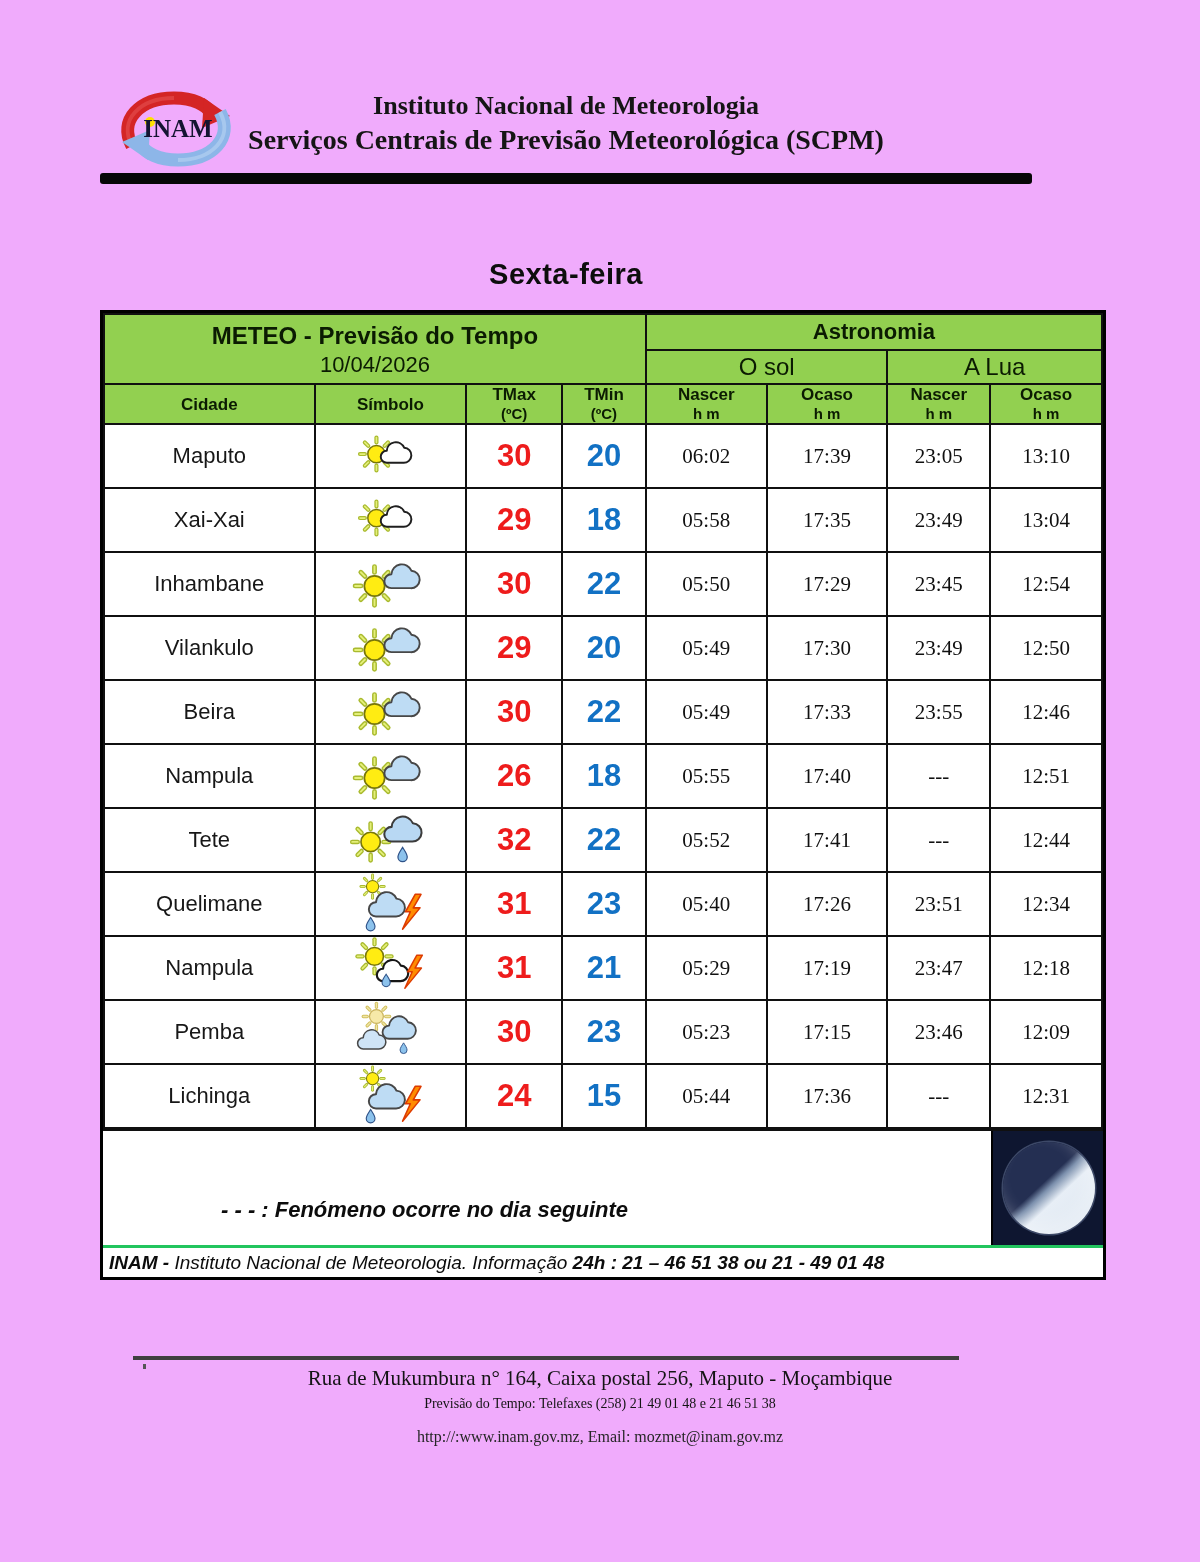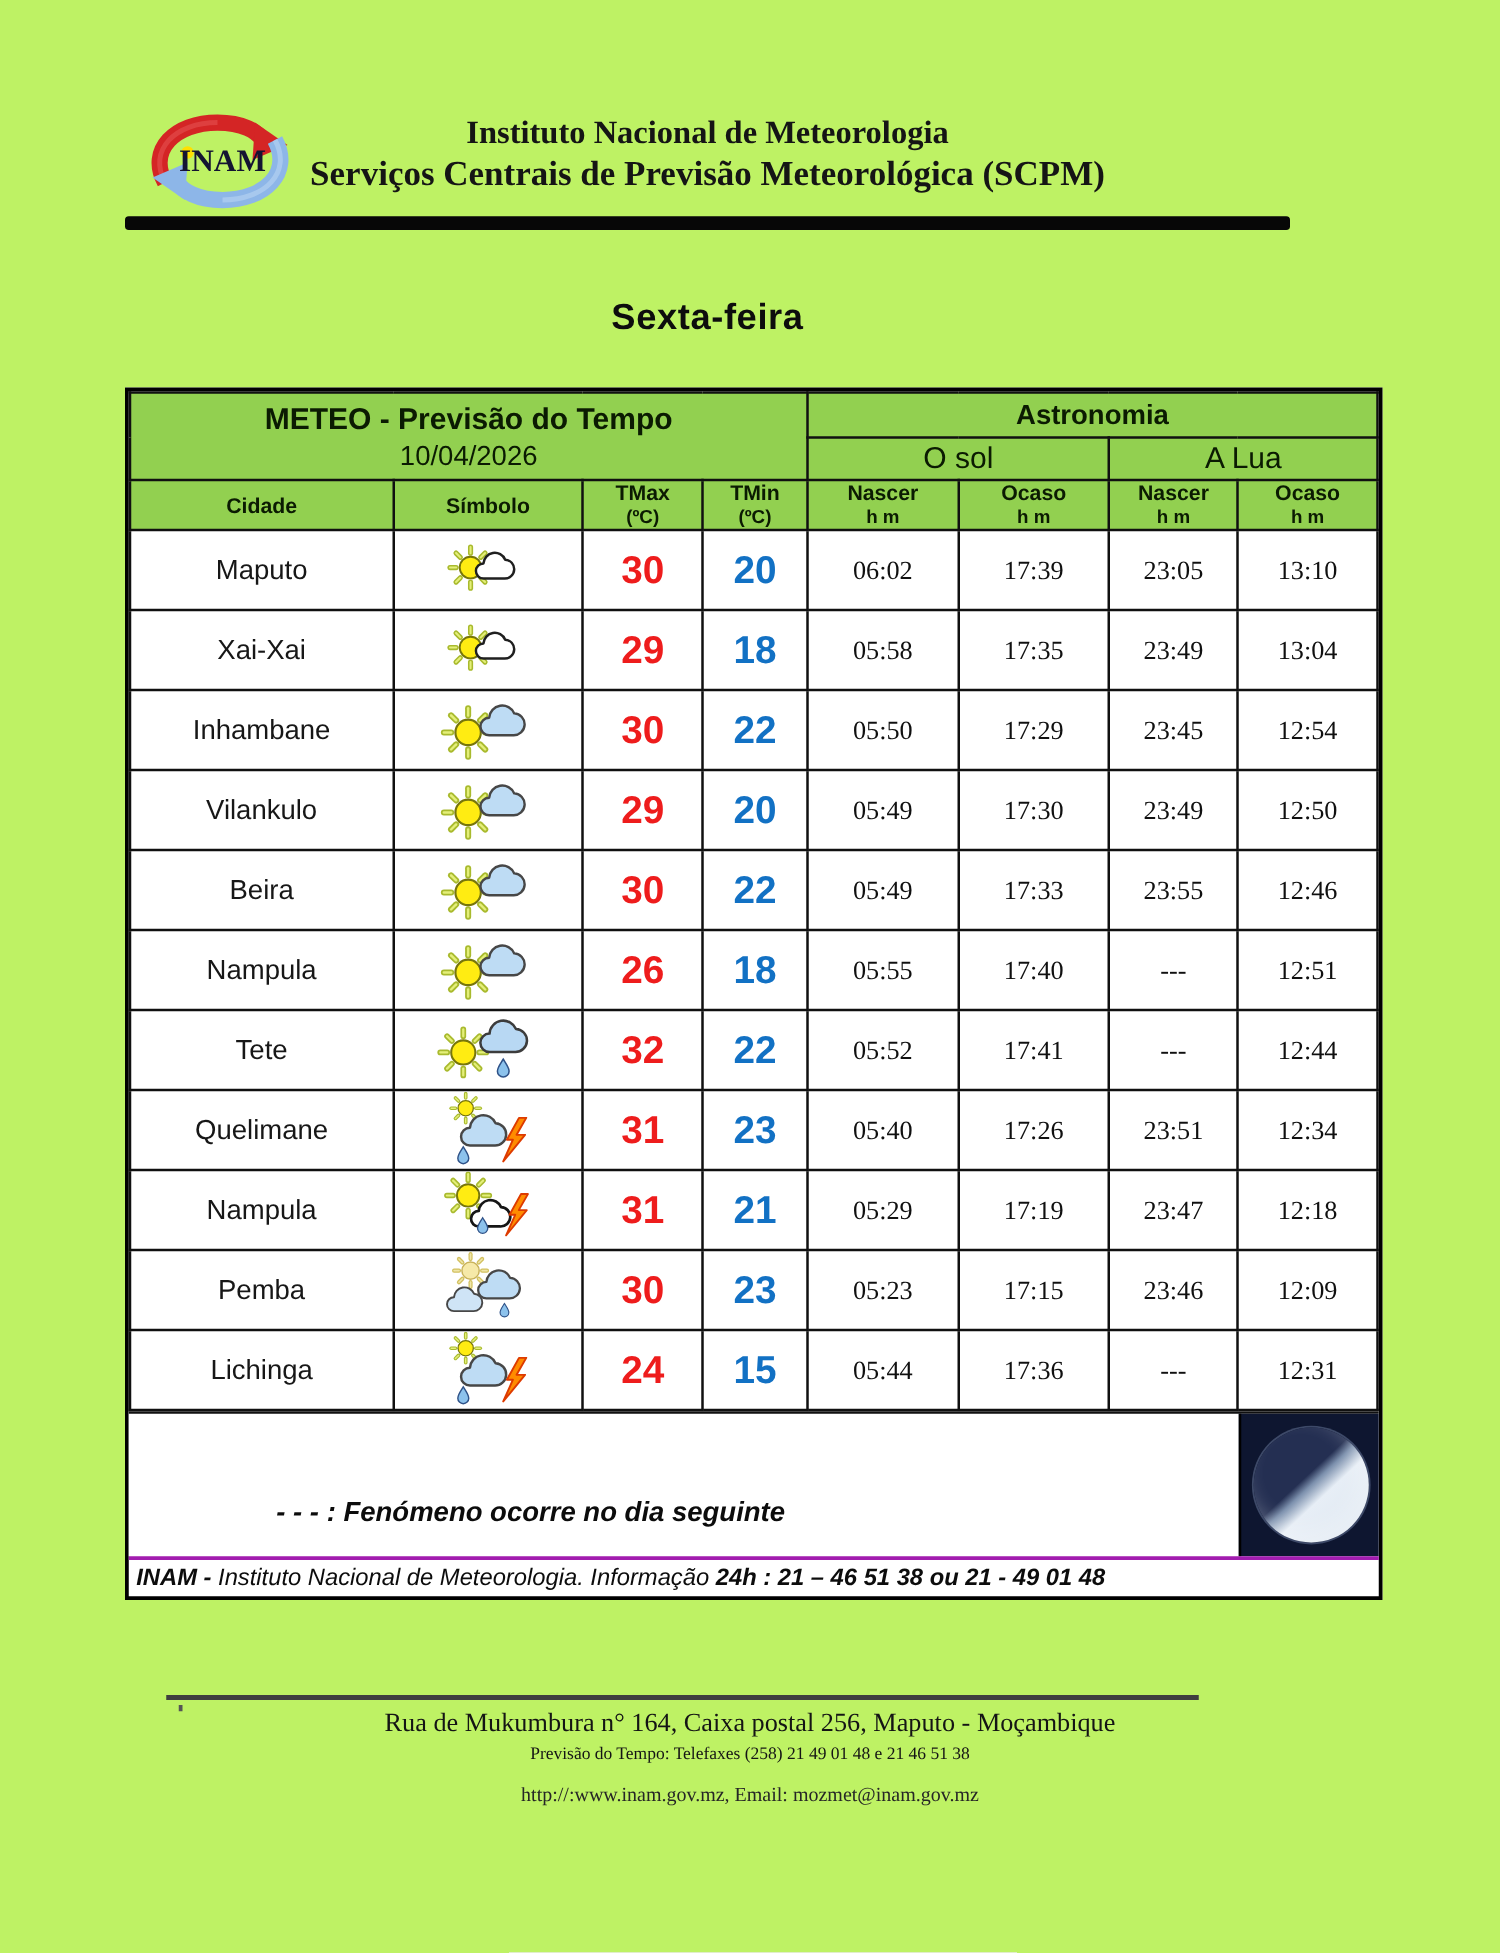--- a/index.html
+++ b/index.html
@@ -1,32 +1,32 @@
 <!DOCTYPE html>
 <html><head>
 <meta charset="utf-8">
 <style>
   * { margin:0; padding:0; box-sizing:border-box; }
   html,body { background:#e8e8e8; }
   .page {
     position:relative; width:1200px; height:1562px; margin:0 auto;
-    background:#bef264; font-family:"Liberation Sans", sans-serif; color:#111;
+    background:#f0abfc; font-family:"Liberation Sans", sans-serif; color:#111;
     overflow:hidden;
   }
 
   
   .org-header { position:absolute; left:100px; top:90px; width:932px; text-align:center;
     font-family:"Liberation Serif", serif; font-weight:bold; color:#151515; }
   .org-line1 { font-size:26px; line-height:32px; }
   .org-line2 { font-size:28px; line-height:36px; }
   .logo { position:absolute; left:112px; top:86px; width:128px; height:86px; }
   .top-rule { position:absolute; left:100px; top:173px; width:932px; height:11px;
     background:#070707; border-radius:3px; }
 
-  .day-title { position:absolute; left:100px; top:238px; width:932px; text-align:center;
+  .day-title { position:absolute; left:100px; top:258px; width:932px; text-align:center;
     font-size:29px; font-weight:bold; letter-spacing:0.5px; color:#0d0d0d; }
 
   
   .meteo-wrap { position:absolute; left:100px; top:310px; width:1006px;
     border:3px solid #000; background:#fff; }
   table.meteo { width:100%; border-collapse:collapse; table-layout:fixed; }
   table.meteo th, table.meteo td { border:2px solid #101010; }
   thead th { background:var(--green); color:#0b1b02; text-align:center; vertical-align:middle; }
   .h-meteo-title { font-size:24px; font-weight:bold; line-height:30px; }
   .h-meteo-date  { font-size:22px; font-weight:normal; line-height:27px; }
@@ -48,21 +48,21 @@
     font-style:italic; color:#0c0c0c; }
   .note2 { position:absolute; left:118px; top:66px; font-size:22px; font-weight:bold;
     font-style:italic; color:#0c0c0c; }
   .moon-box { position:absolute; right:0; top:0; width:112px; height:100%;
     background:#0e1630; border-left:2px solid #000; }
   .moon-disc { position:absolute; left:10px; top:11px; width:92px; height:92px;
     border-radius:50%;
     background:linear-gradient(137deg,#242f52 44%, #7c90ad 50%, #e7eef6 60%, #dbe5f0 100%);
     box-shadow:0 0 0 1.5px rgba(150,170,210,0.35), inset -8px -10px 16px rgba(255,255,255,0.28);
   }
-  .inam-strip { position:relative; height:32px; line-height:30px; border-top:3px solid #a21caf;
+  .inam-strip { position:relative; height:32px; line-height:30px; border-top:3px solid #22c55e;
     padding-left:6px; font-style:italic; font-size:19px; color:#0c0c0c; white-space:nowrap; }
   .inam-strip .b { font-weight:bold; }
 
   
   .footer-rule { position:absolute; left:133px; top:1356px; width:826px; height:4px; background:#3f3f3f; }
   .footer-tick { position:absolute; left:143px; top:1364px; width:3px; height:5px; background:#555; }
   .f-line { position:absolute; left:20px; width:1160px; text-align:center;
     font-family:"Liberation Serif", serif; color:#141414; }
   .f1 { top:1366px; font-size:21px; }
   .f2 { top:1396px; font-size:14px; }

